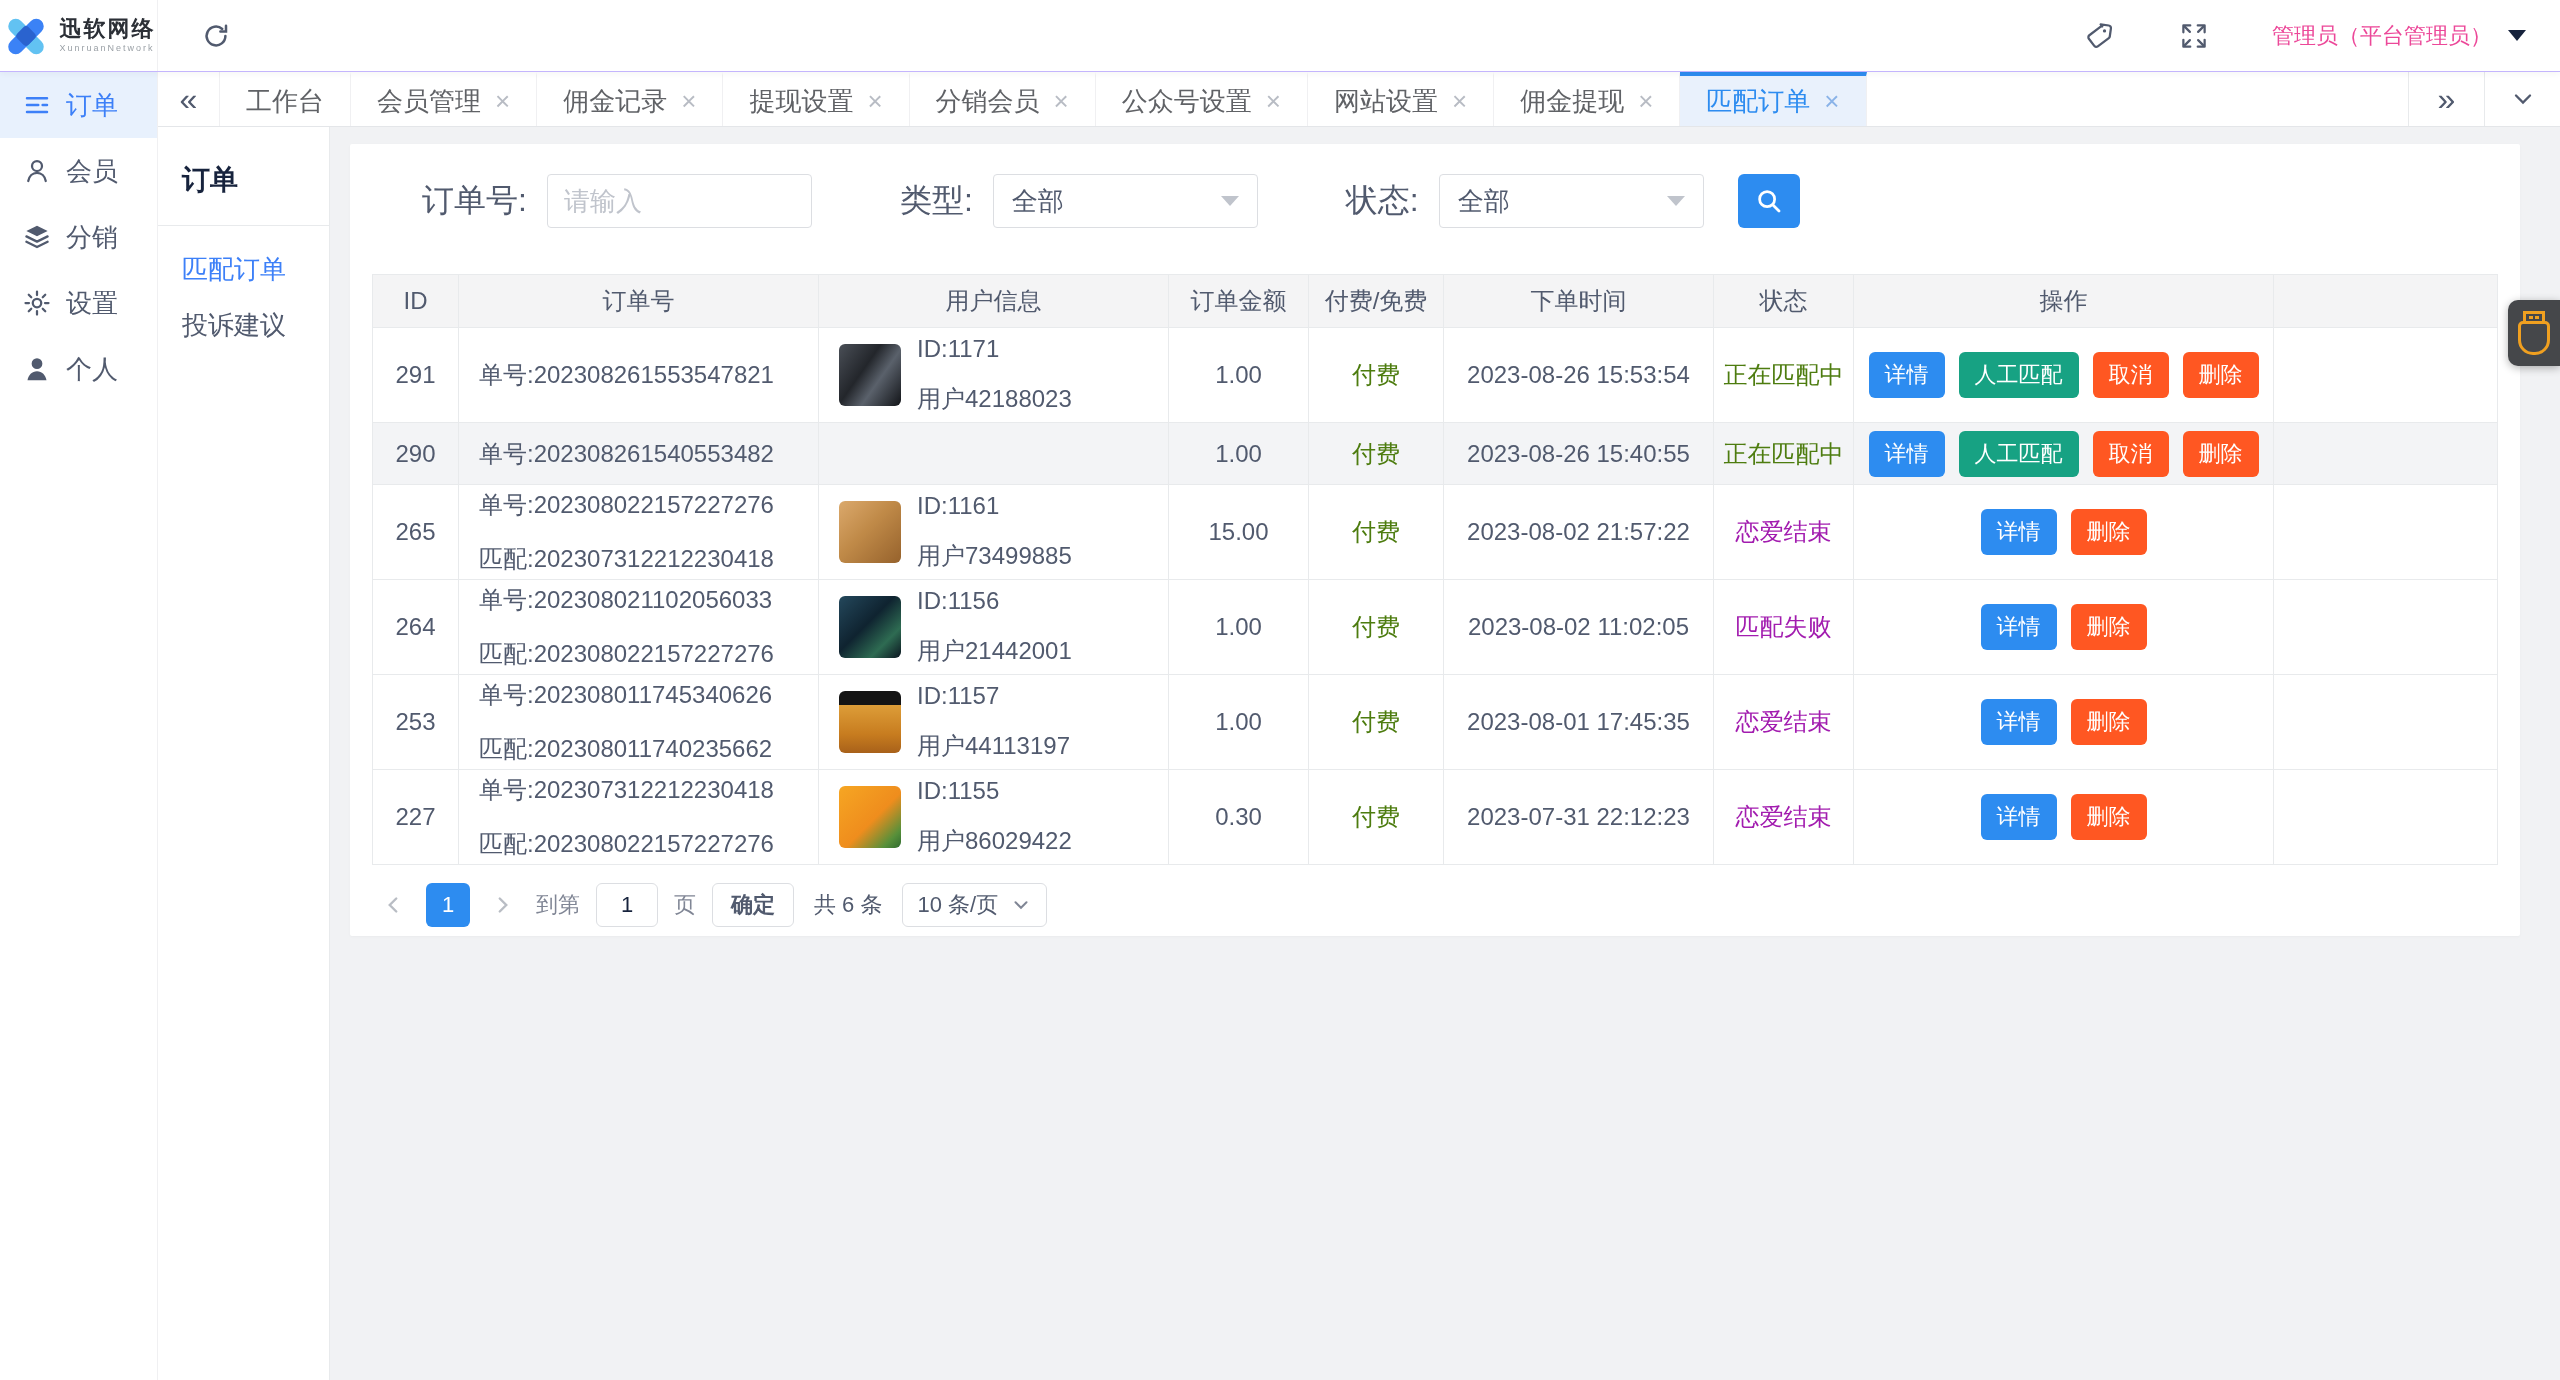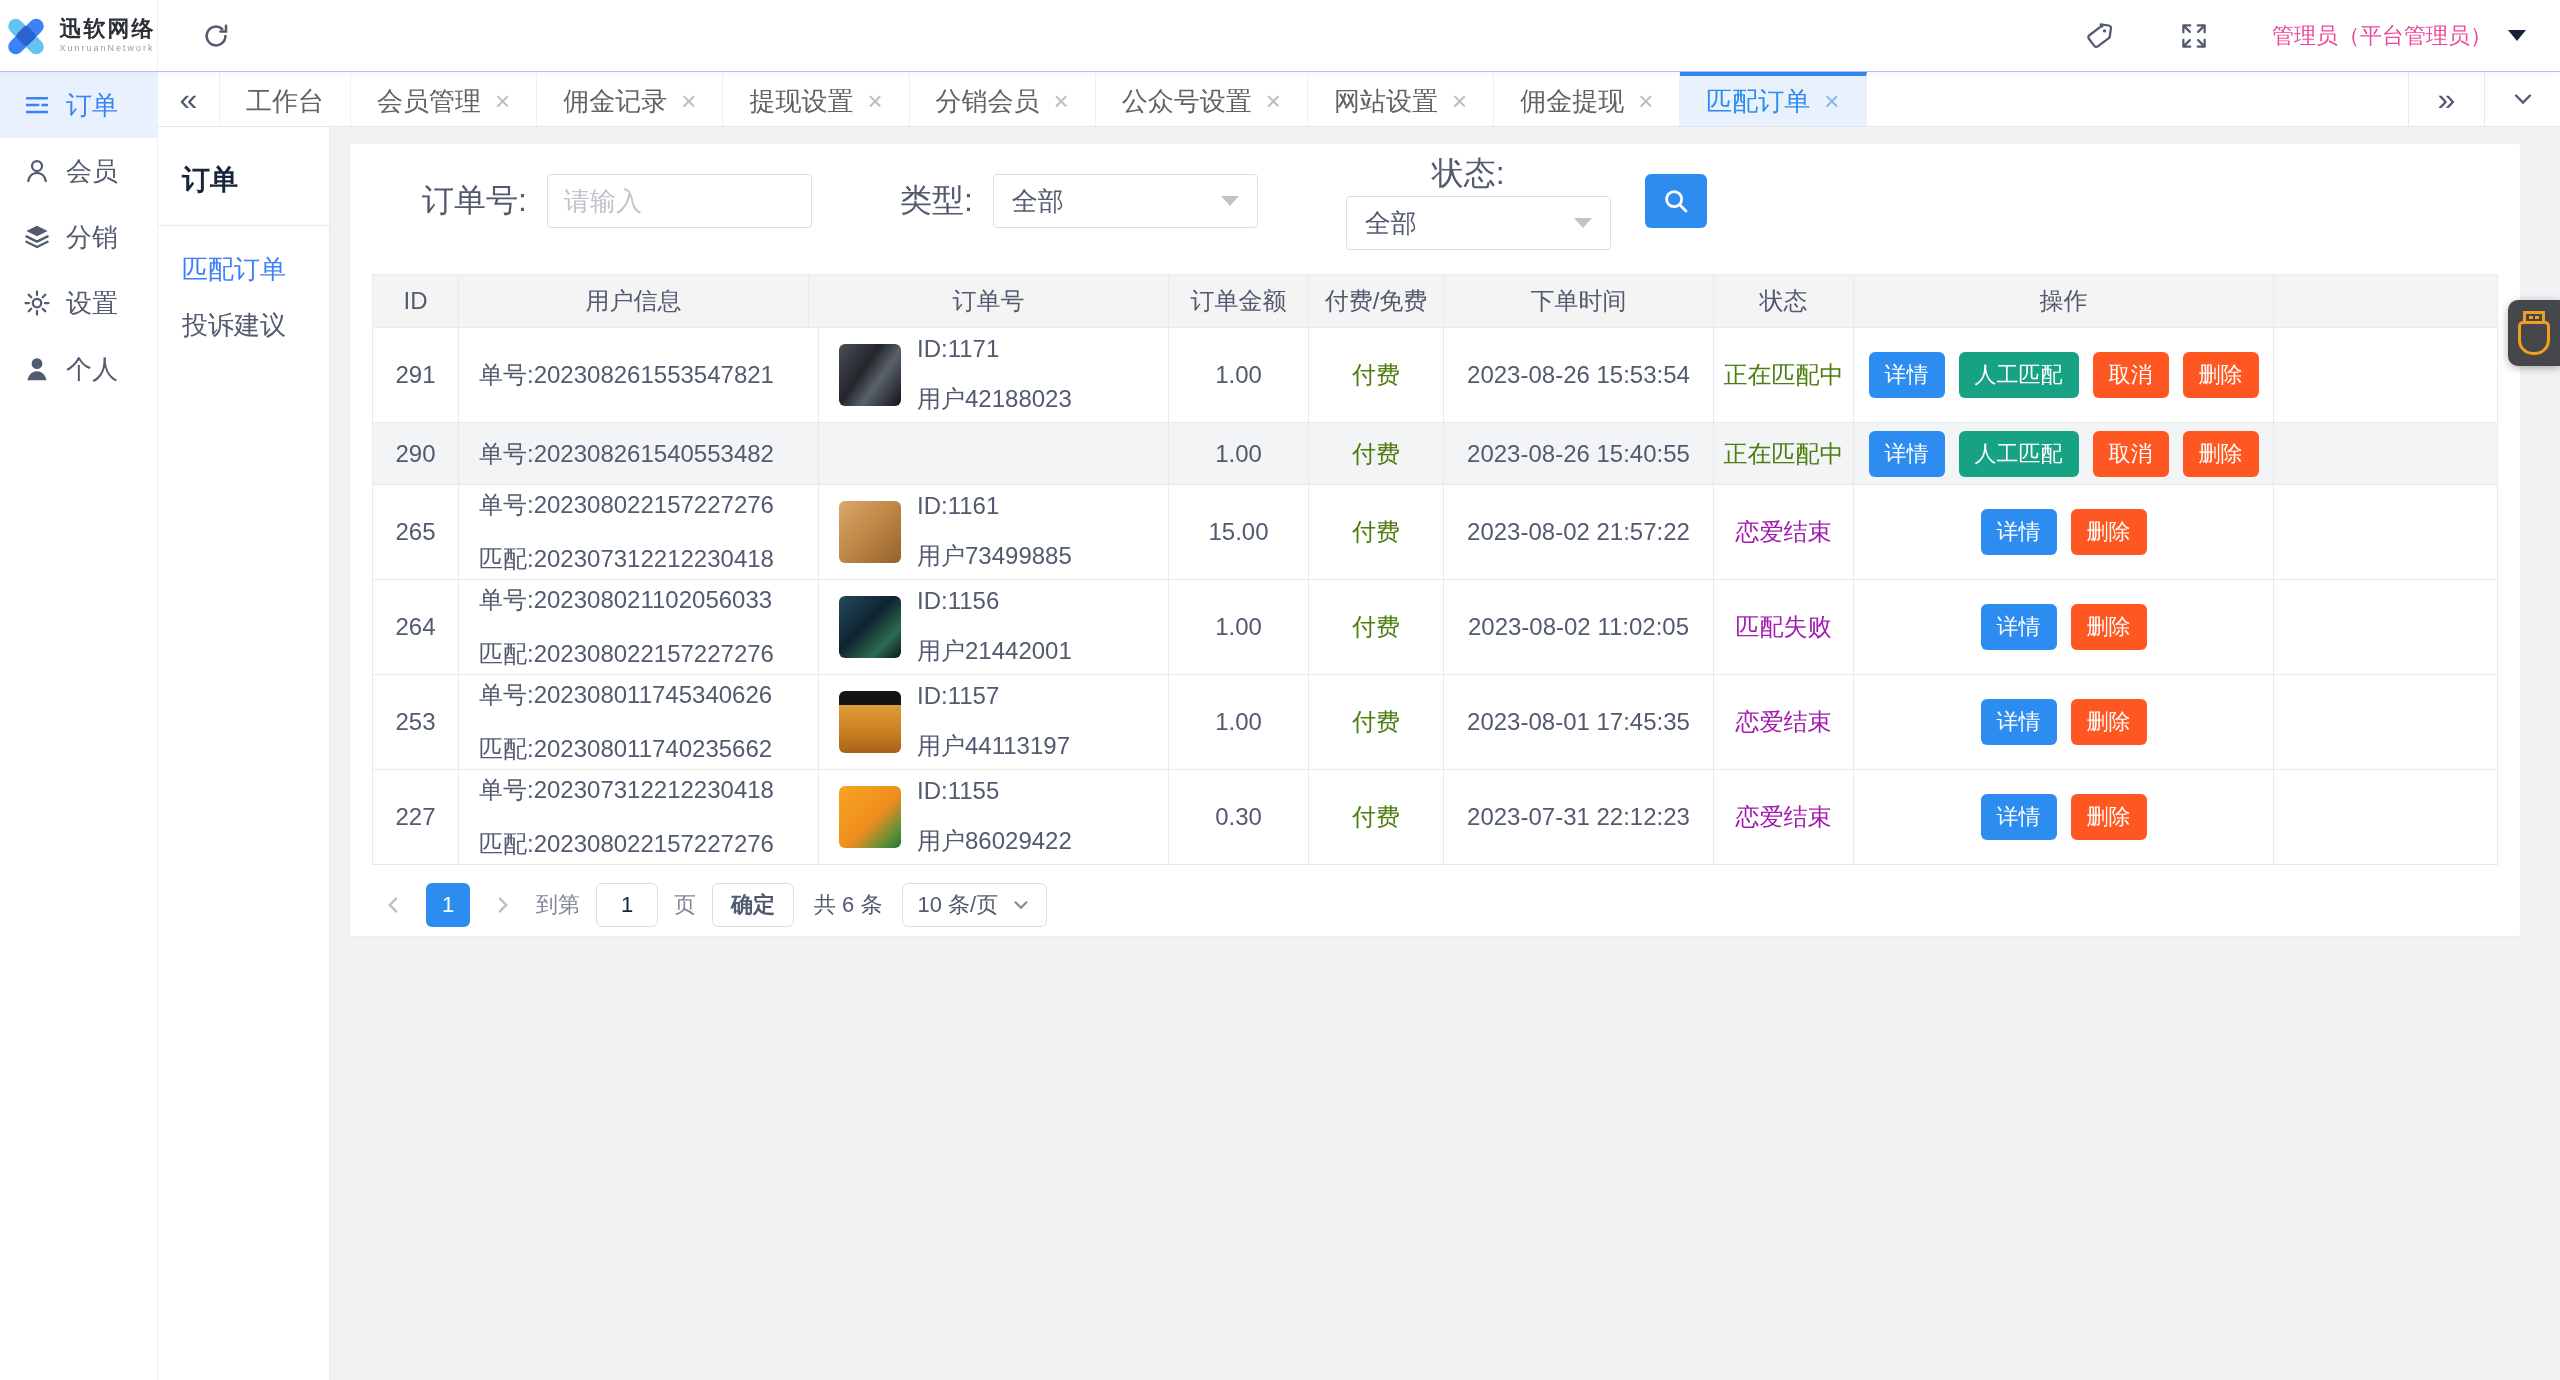--- a/index.html
+++ b/index.html
@@ -61,21 +61,21 @@
   .content{flex:1;background:#f1f2f4;padding:17px 40px 0 20px;min-width:0;}
   .card{background:#fff;height:792px;border-radius:2px;padding:30px 22px 0 22px;box-shadow:0 1px 3px rgba(0,0,0,.03);}
 
   
   .filters{display:flex;align-items:center;padding-left:50px;height:54px;}
   .f-label{font-size:32px;color:#515a6e;margin-right:20px;}
   .f-input{width:265px;height:54px;border:1px solid #dcdee2;border-radius:4px;padding:0 16px;font-size:26px;
            color:#17233d;outline:none;font-family:inherit;}
   .f-input::placeholder{color:#c0c4cc;}
   .f-group{display:flex;align-items:center;margin-right:88px;}
-  .f-group:last-of-type{margin-right:0;flex-direction:column;}
+  .f-group:last-of-type{margin-right:0;}
   .f-select{width:265px;height:54px;border:1px solid #dcdee2;border-radius:4px;display:flex;align-items:center;
             justify-content:space-between;padding:0 18px;cursor:pointer;background:#fff;}
   .f-val{font-size:26px;color:#515a6e;}
   .caret{width:0;height:0;border-left:9px solid transparent;border-right:9px solid transparent;
          border-top:10px solid #c0c4cc;}
   .search-btn{width:62px;height:54px;border:none;border-radius:6px;background:#2d8cf0;display:flex;
               align-items:center;justify-content:center;margin-left:34px;cursor:pointer;}
   .search-btn svg{width:30px;height:30px;}
 
   
@@ -306,22 +306,22 @@
                 <svg viewBox="0 0 24 24" fill="none" stroke="#fff" stroke-width="2.2" stroke-linecap="round">
                     <circle cx="10.5" cy="10.5" r="6"></circle>
                     <path d="M15.2 15.2L20 20"></path>
                   </svg>
               </button>
             </div>
 
             <div class="table">
               <div class="thead" id="thead">
                   <div class="cell c0">ID</div>
+                  <div class="cell c1">订单号</div>
                   <div class="cell c2">用户信息</div>
-                  <div class="cell c1">订单号</div>
                   <div class="cell c3">订单金额</div>
                   <div class="cell c4">付费/免费</div>
                   <div class="cell c5">下单时间</div>
                   <div class="cell c6">状态</div>
                   <div class="cell c7">操作</div>
                   <div class="cell c8"></div>
                 </div>
               <div id="tbody">
                   <div class="trow" style="min-height: 95px;">
                     <div class="cell c0">291</div>

